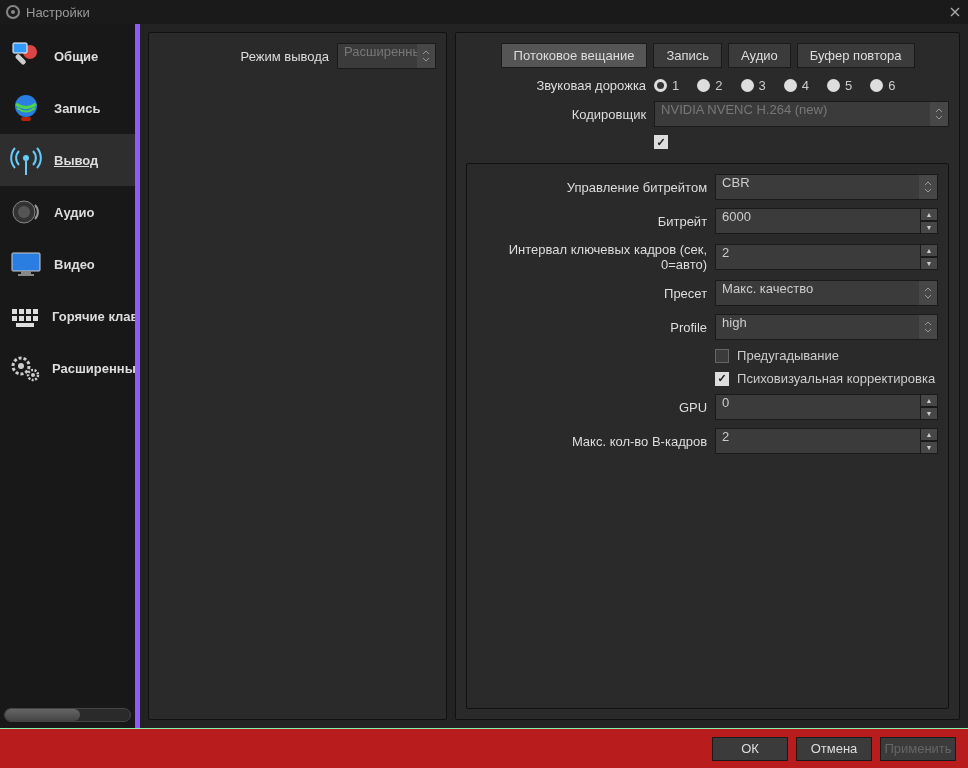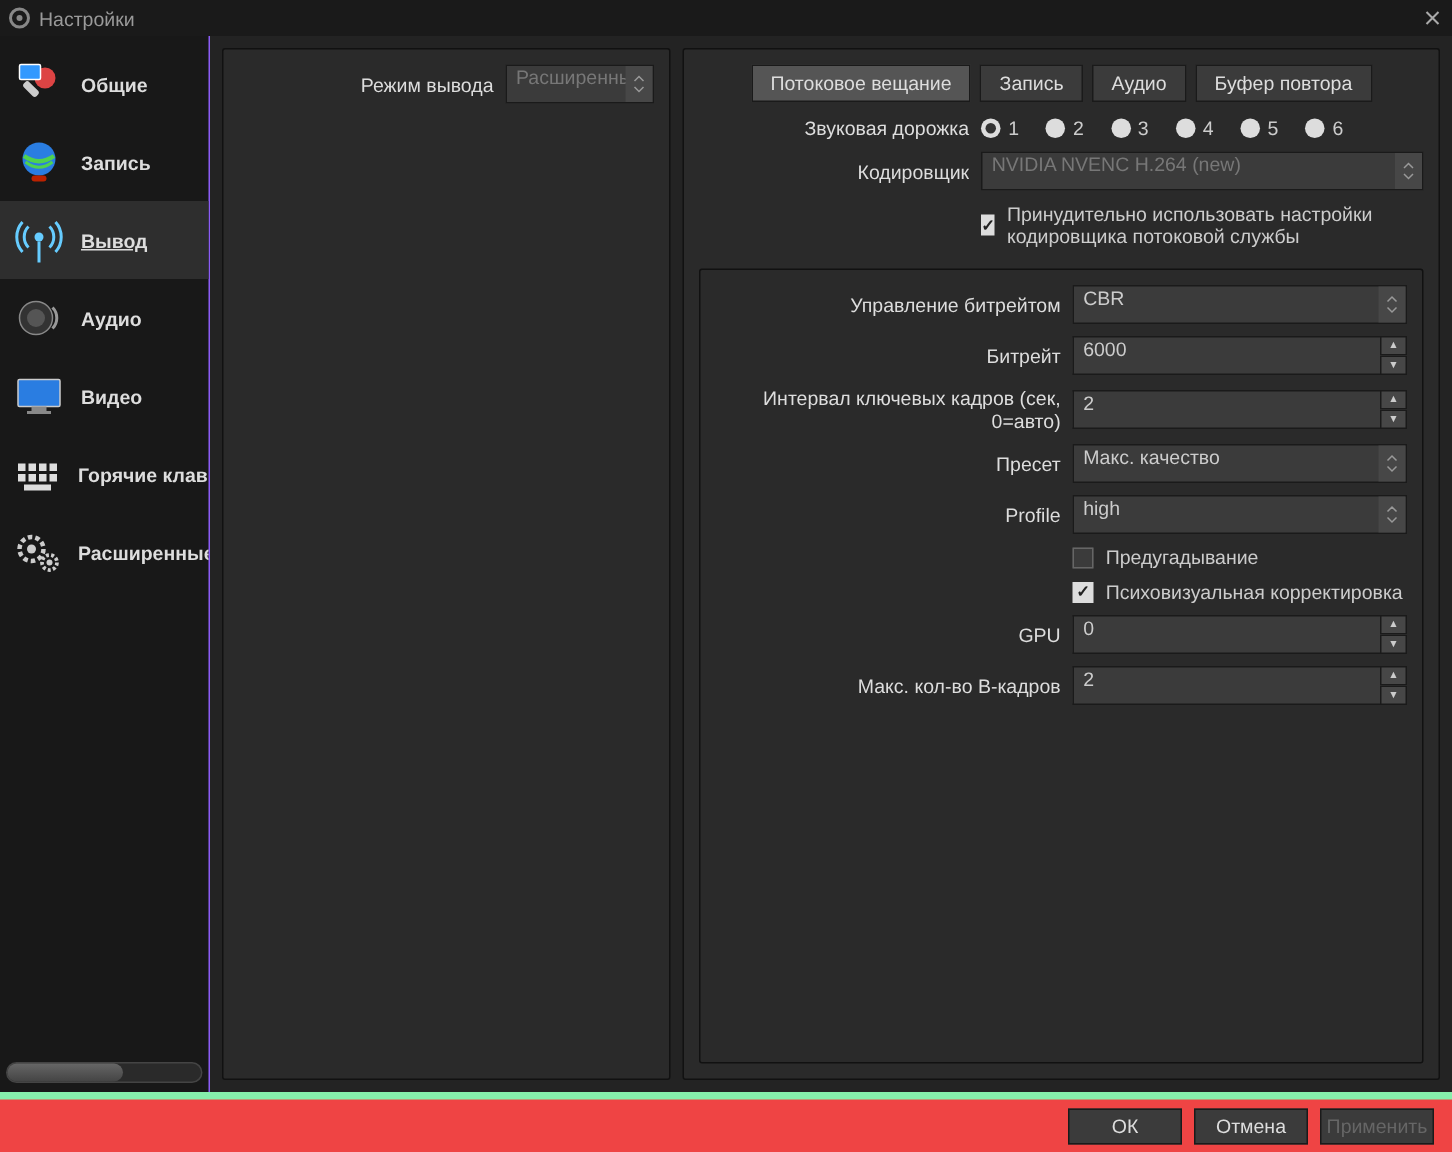--- a/index.html
+++ b/index.html
@@ -4,21 +4,21 @@
 <style>
 * { margin:0; padding:0; box-sizing:border-box; font-family:"Segoe UI",Arial,sans-serif; }
 body { background:#1f1f1f; color:#ccc; width:968px; height:768px; overflow:hidden; font-size:13px; }
 .window { display:flex; flex-direction:column; height:100%; }
 .titlebar { height:24px; background:#1a1a1a; display:flex; align-items:center; padding:0 6px; color:#9a9a9a; }
 .titlebar .appicon { width:14px; height:14px; border-radius:50%; border:2px solid #888; margin-right:6px; position:relative; }
 .titlebar .appicon::after { content:""; position:absolute; width:4px; height:4px; background:#888; border-radius:50%; top:3px; left:3px; }
 .titlebar .spacer { flex:1; }
 .titlebar .close { width:14px; height:14px; display:flex; align-items:center; justify-content:center; color:#aaa; font-size:14px; }
 .body { display:flex; flex:1; overflow:hidden; }
-.sidebar { width:140px; background:#181818; border-right:1px solid #8b5cf6; display:flex; flex-direction:column; padding-top:6px; }
+.sidebar { width:140px; background:#181818; border-right:5px solid #8b5cf6; display:flex; flex-direction:column; padding-top:6px; }
 .sbitem { display:flex; align-items:center; height:52px; padding:0 8px; gap:10px; cursor:default; color:#ddd; font-weight:bold; white-space:nowrap; overflow:hidden; }
 .sbitem.selected { background:#2e2e2e;text-decoration:underline; }
 .sbicon { width:36px; height:36px; display:flex; align-items:center; justify-content:center; }
 .sidebar .scrollbar { margin:auto 4px 6px 4px; height:14px; background:#2a2a2a; border:1px solid #444; border-radius:7px; position:relative; }
 .sidebar .scrollbar .thumb { position:absolute; left:0; top:0; width:60%; height:100%; background:linear-gradient(#666,#444); border-radius:7px; }
 .main { flex:1; background:#232323; display:flex; flex-direction:row; padding:8px; gap:8px; overflow:hidden; }
 .panel { background:#2a2a2a; border:1px solid #111; border-radius:2px; padding:10px; }
 .row { display:flex; align-items:center; gap:8px; margin-bottom:8px; }
 .row:last-child { margin-bottom:0; }
 .rlabel { width:230px; text-align:right; color:#ddd; }
@@ -34,21 +34,21 @@
 .tab { background:#3b3b3b; border:1px solid #1a1a1a; padding:4px 12px; color:#ddd; }
 .tab.active { background:#555; }
 .radiogroup { display:flex; gap:18px; align-items:center; }
 .radio { display:flex; align-items:center; gap:5px; }
 .rcircle { width:13px; height:13px; border-radius:50%; background:#ddd; display:flex; align-items:center; justify-content:center; }
 .rcircle.filled::after { content:""; width:7px; height:7px; background:#333; border-radius:50%; }
 .check { width:14px; height:14px; background:#ddd; display:flex; align-items:center; justify-content:center; color:#222; font-size:11px; font-weight:bold; }
 .check.empty { background:#3b3b3b; border:1px solid #666; }
 .settings { flex:1; display:flex; flex-direction:column; overflow:hidden; }
 .encoder-panel { flex:1; overflow:auto; }
-.footer { height:40px; display:flex; align-items:center; justify-content:flex-end; gap:8px; padding:0 12px; border-top:5px solid #86efac; background:#ef4444; }
+.footer { height:40px; display:flex; align-items:center; justify-content:flex-end; gap:8px; padding:0 12px; border-top:1px solid #86efac; background:#b91c1c; }
 .btn { min-width:76px; height:24px; background:#3b3b3b; border:1px solid #1a1a1a; color:#ddd; display:flex; align-items:center; justify-content:center; }
 .btn.disabled { color:#666; }
 svg { display:block; }
 </style>
 </head>
 <body>
 
 <div class="window">
   <div class="titlebar">
     <div class="appicon"></div>
@@ -214,21 +214,20 @@
                   </svg>
                 </div>
             </div>
           </div>
         </div>
 
         <div class="row">
           <div class="rlabel" style="width:180px"></div>
           <div class="rvalue">
             <div class="check">✓</div>
-            <span>Принудительно использовать настройки кодировщика потоковой службы</span>
           </div>
         </div>
 
         <div class="panel encoder-panel" style="margin-top:6px;">
           <div class="row">
             <div class="rlabel">Управление битрейтом</div>
             <div class="rvalue">
               <div class="select">
                 <span>CBR</span>
                 <div class="caret">

